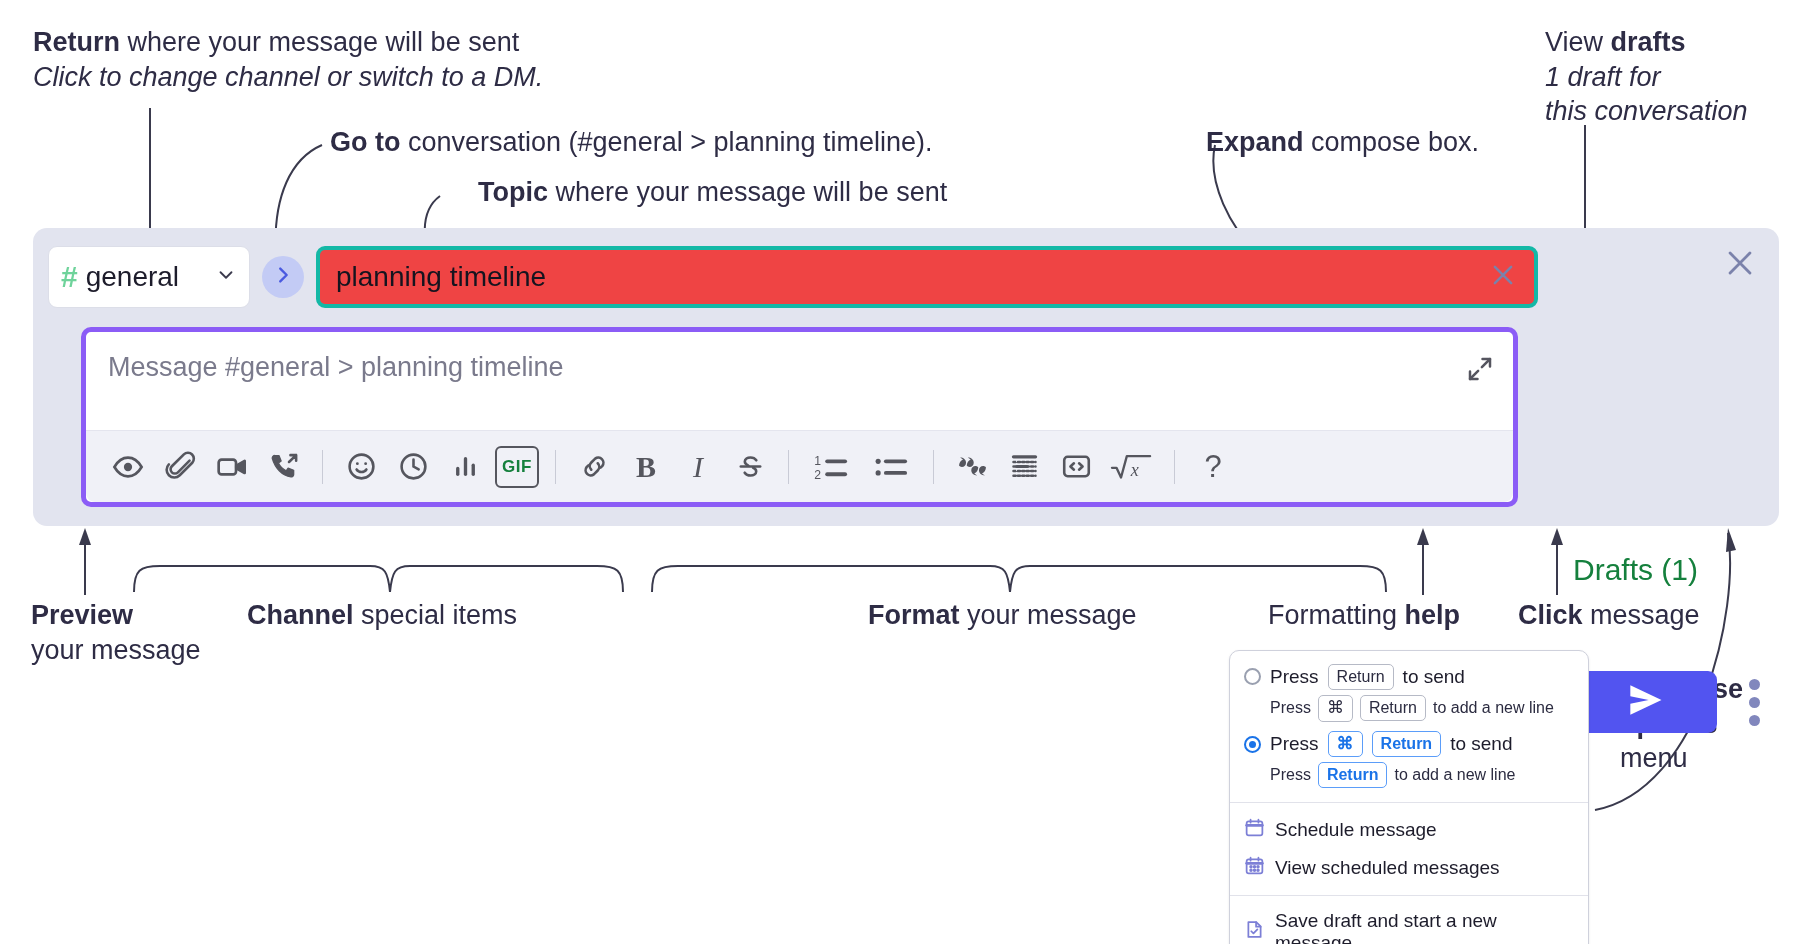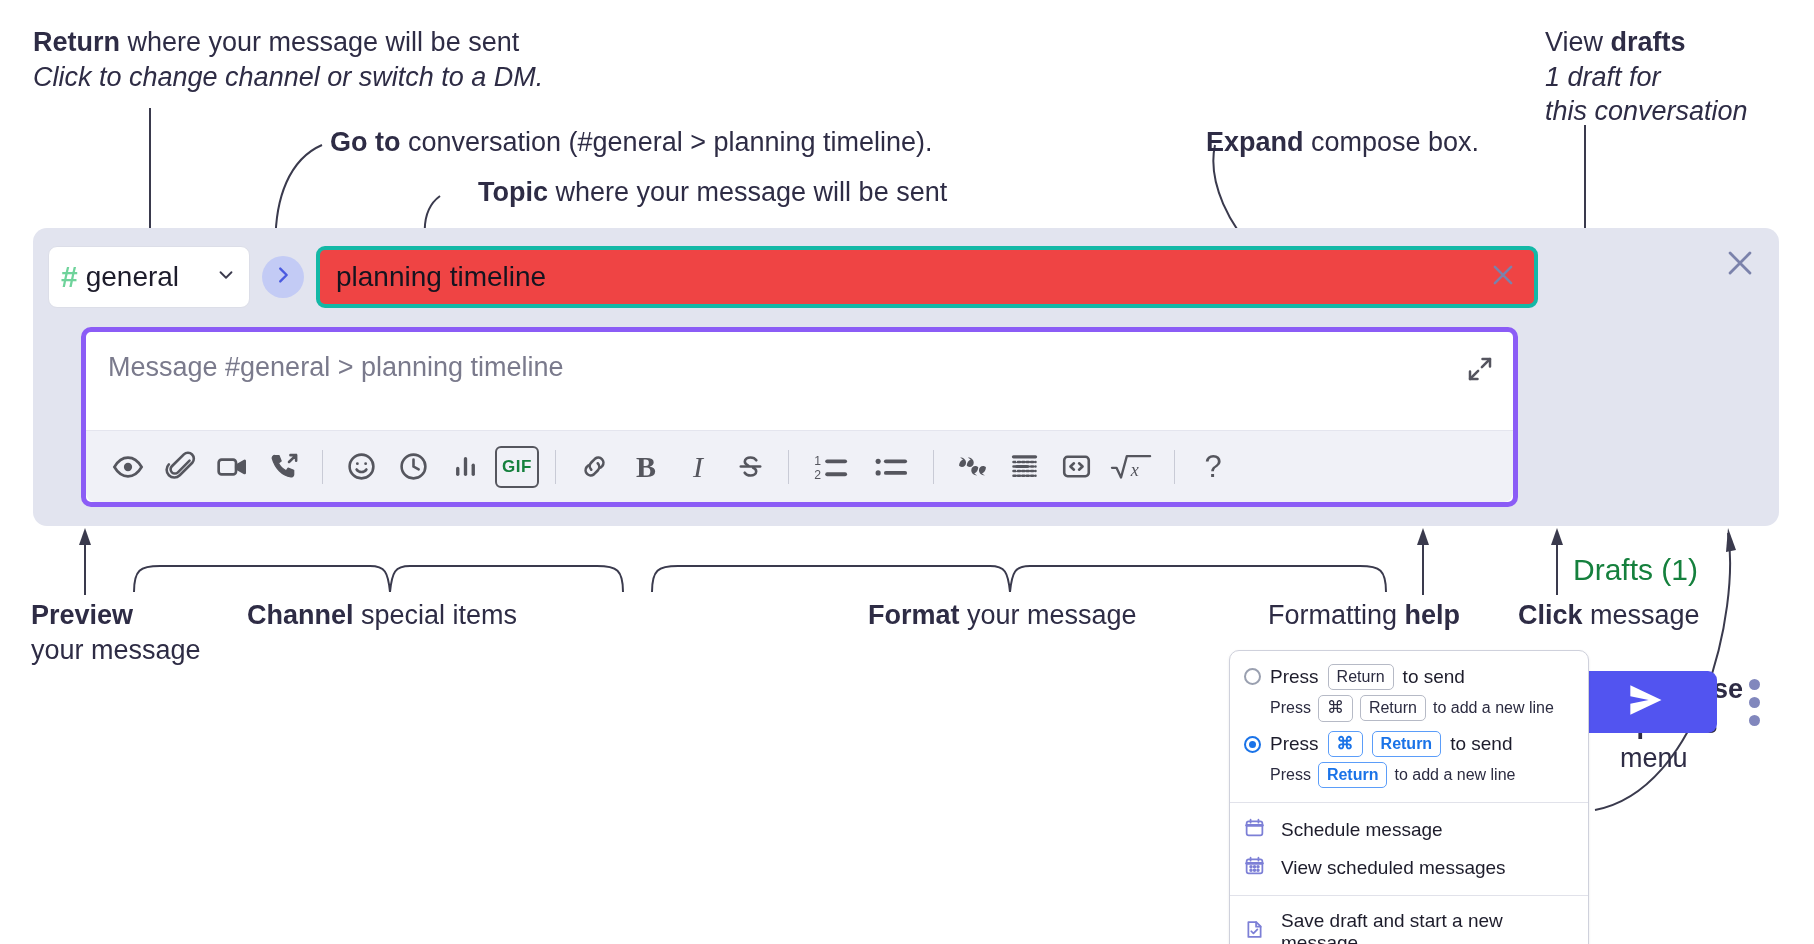--- a/index.html
+++ b/index.html
@@ -97,21 +97,21 @@
   .radio.sel { border-color:#1a73e8; position:relative; }
   .radio.sel::after { content:""; position:absolute; left:3px; top:3px; width:7px; height:7px;
     border-radius:50%; background:#1a73e8; }
   .opt-main { font-size:19px; }
   .opt-sub { display:flex; align-items:center; gap:7px; padding:2px 14px 6px 40px; font-size:16px; color:#2b2b40; }
   .key { border:1px solid #b6bac6; border-radius:5px; padding:1px 8px; font-size:16px;
     color:#2b2b40; background:#fff; line-height:1.35; }
   .key.blue { border-color:#5b9df9; color:#1a73e8; font-weight:700; }
   .key.cmd { font-size:17px; }
   .menu-sep { height:1px; background:#e1e2ea; margin:8px 0; }
-  .menu-item { display:flex; align-items:center; gap:16px; padding:6px 14px; font-size:19px; }
+  .menu-item { display:flex; align-items:center; gap:10px; padding:6px 14px; font-size:19px; }
   .menu-item svg { flex:none; color:#7c7fd6; }
 </style>
 </head>
 <body>
 
 <svg class="lines" viewBox="0 0 1814 944">
   <g fill="none" stroke="#3a3a4d" stroke-width="2">
 
     <path d="M150,108 L150,278"></path>
     <path d="M144,268 L150,284 L156,268" fill="#3a3a4d" stroke="none"></path>

